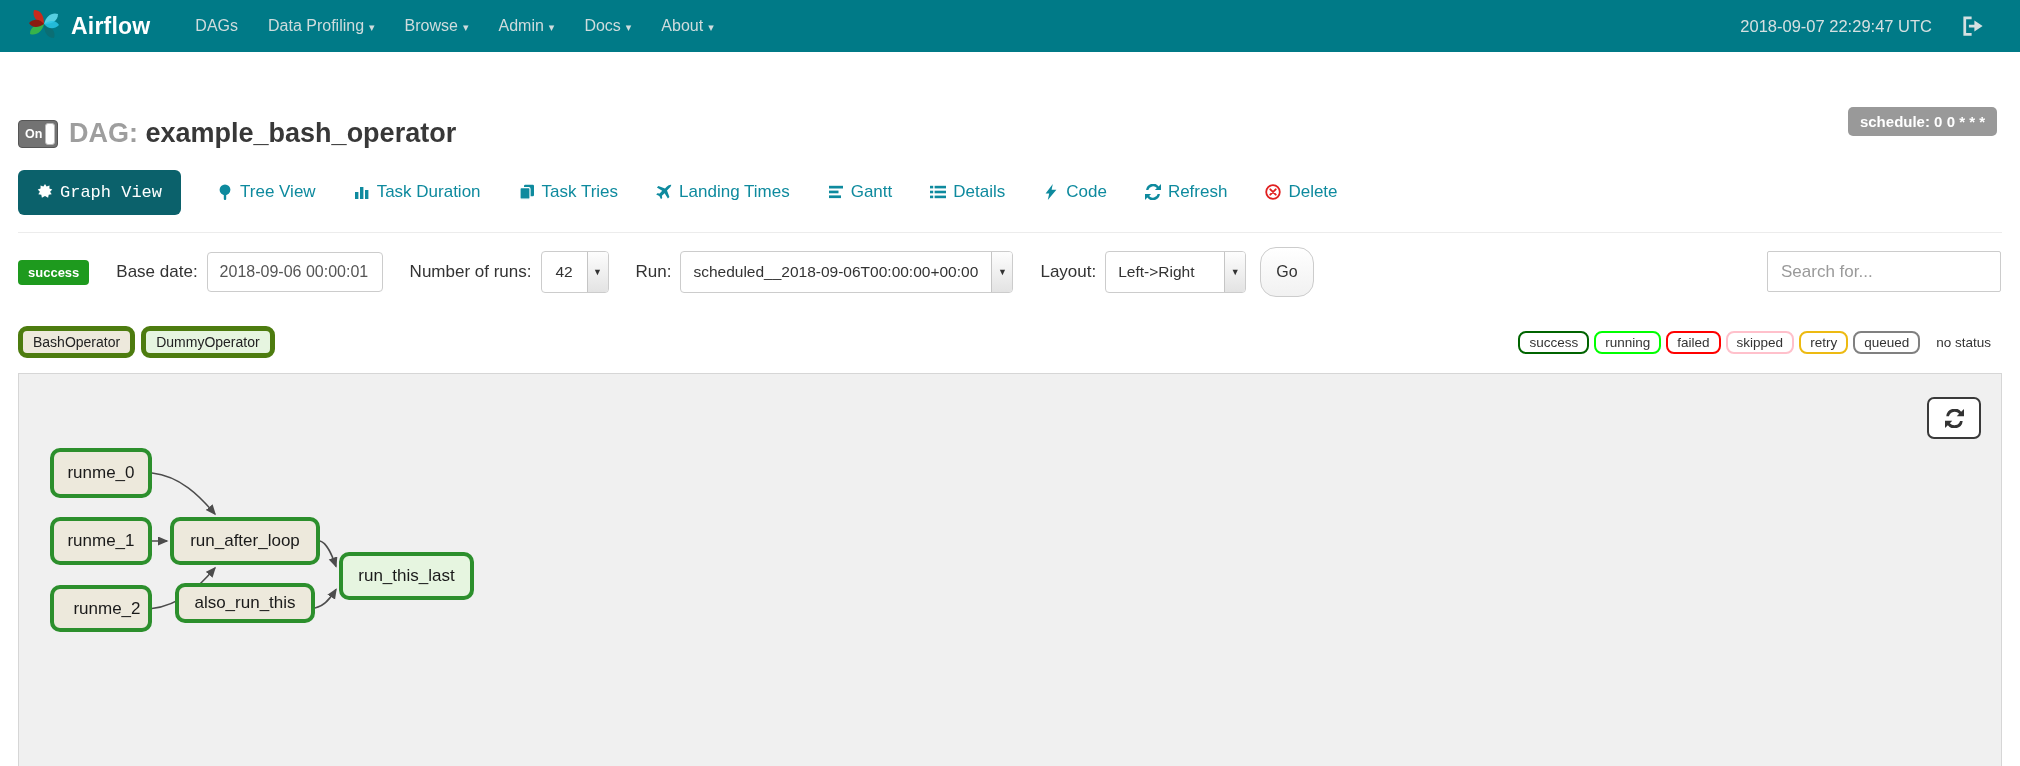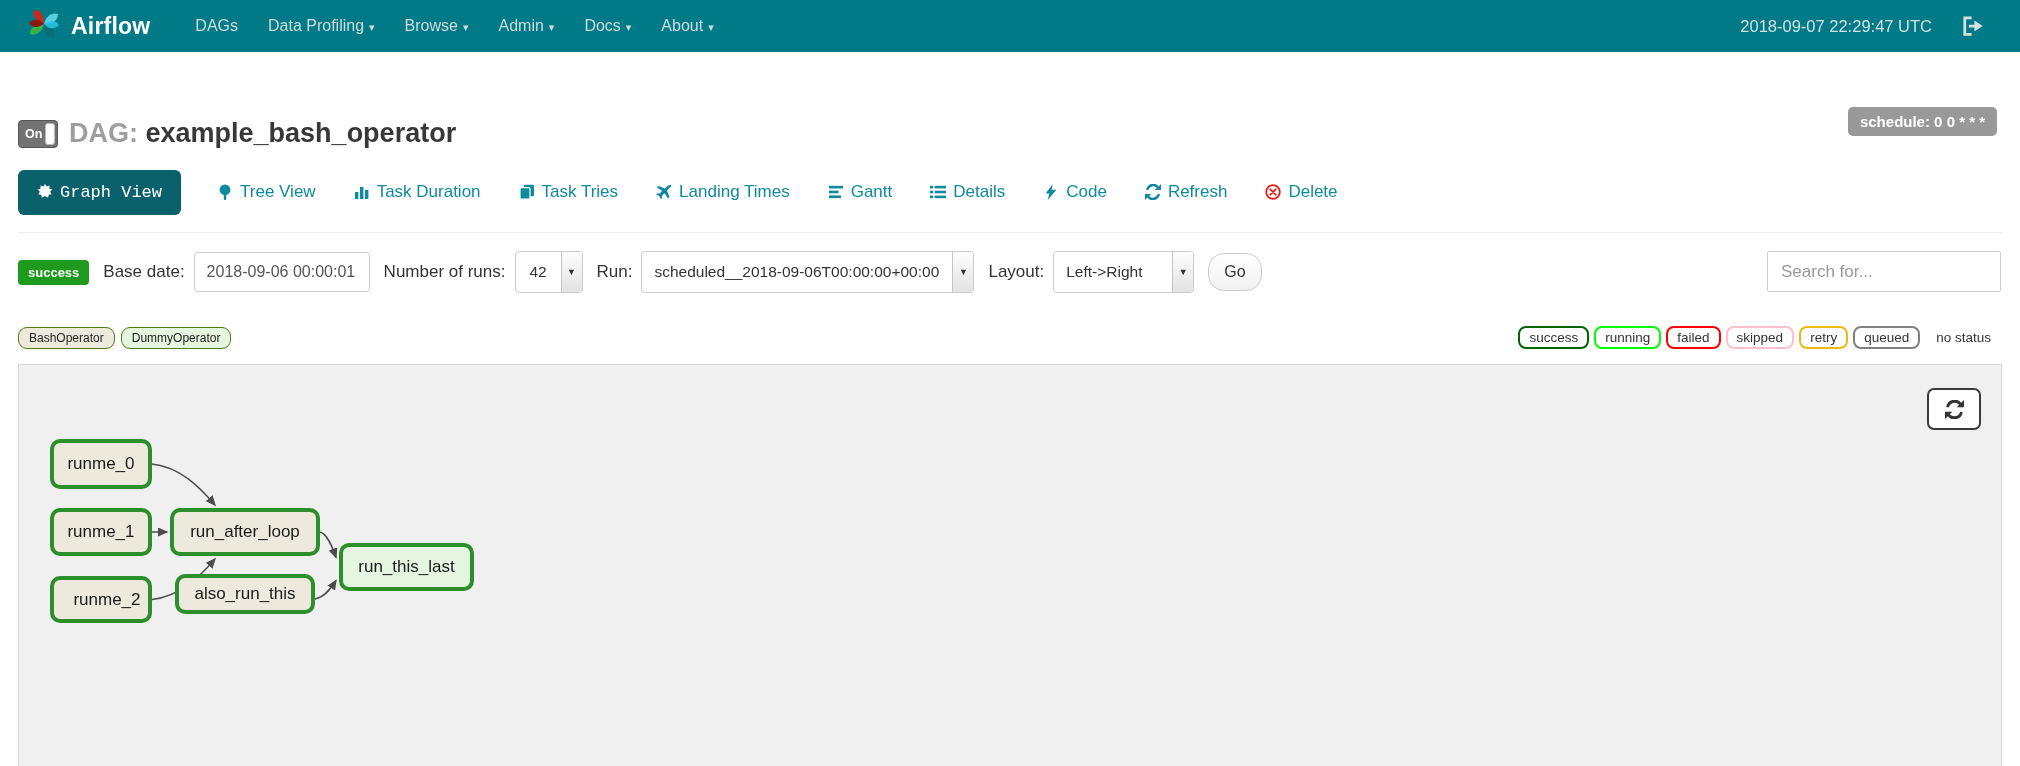--- a/index.html
+++ b/index.html
@@ -41,44 +41,44 @@
   .tab.active { background: #0b616b; color: #fff; padding: 13px 19px; font-family: Liberation Mono, monospace; }
   .tab .ticon { width: 16px; height: 16px; display: inline-block; }
   .tab .ticon svg { width: 100%; height: 100%; fill: currentColor; display: block; }
 
   .rule { border: none; border-top: 1px solid #ececec; margin: 17px 0 0 0; }
 
   
   .filter-row { margin-top: 18px; display: flex; align-items: center; gap: 9px; position: relative; height: 42px; }
   .status-badge { background: #1e9a1e; color: #fff; font-size: 13px; font-weight: bold;
     padding: 5px 10px; border-radius: 4px; }
-  .flabel { font-size: 17px; color: #333; margin-left: 5px; white-space: nowrap; }
+  .flabel { font-size: 17px; color: #333; margin-left: 18px; white-space: nowrap; }
   .text-input { height: 40px; border: 1px solid #ccc; border-radius: 4px; font-size: 16px;
     color: #555; padding: 0 12px; font-family: "Liberation Sans", sans-serif; }
   .date-input { width: 176px; }
   .sel { height: 42px; border: 1px solid #ccc; border-radius: 4px; background: #fff;
     display: inline-flex; align-items: stretch; cursor: pointer; overflow: hidden; }
   .sel-value { display: flex; align-items: center; padding: 0 12px; font-size: 15.5px; color: #333; white-space: nowrap; }
   .sel-caret { width: 21px; border-left: 1px solid #c5c5c5; background: linear-gradient(#fdfdfd,#e3e3e3);
     display: flex; align-items: center; justify-content: center; font-size: 9px; color: #333; }
   .sel-runs .sel-value { width: 45px; justify-content: center; }
   .sel-run .sel-value { width: 310px; }
   .sel-layout .sel-value { width: 118px; }
-  .go-btn { height: 38px; margin-left: 5px; padding: 0 15px; font-size: 16px; color: #333;
+  .go-btn { height: 50px; margin-left: 5px; padding: 0 15px; font-size: 16px; color: #333;
     background: linear-gradient(#fff,#f1f1f1); border: 1px solid #ccc; border-radius: 16px; cursor: pointer;
     font-family: "Liberation Sans", sans-serif; }
   .search-input { position: absolute; right: 1px; top: 0; width: 234px; height: 41px;
     border: 1px solid #ccc; border-radius: 2px; font-size: 17px; padding: 0 13px;
     font-family: "Liberation Sans", sans-serif; color: #444; }
   .search-input::placeholder { color: #9a9a9a; }
 
   
   .legend-row { margin-top: 33px; display: flex; justify-content: space-between; align-items: center; }
   .op-legend { display: flex; gap: 6px; }
-  .op-pill { border: 1px solid #4d7c0f; border-radius: 9px; padding: 3px 10px; font-size: 12px; color: #222; }
+  .op-pill { border: 5px solid #4d7c0f; border-radius: 9px; padding: 3px 10px; font-size: 14px; color: #222; }
   .status-legend { display: flex; gap: 5px; align-items: center; }
   .status-pill { background: #fff; border: 2px solid; border-radius: 8px; padding: 2px 9px;
     font-size: 13.5px; color: #333; }
 
   
   .graph-wrap { margin-top: 15px; height: 500px; border: 1px solid #d6d6d6; background: #f0f0f0; position: relative; }
   .graph-refresh { position: absolute; top: 23px; right: 20px; width: 54px; height: 42px;
     background: #fff; border: 2px solid #3a3a3a; border-radius: 7px; display: flex;
     align-items: center; justify-content: center; cursor: pointer; color: #333; }
   .graph-refresh svg { width: 19px; height: 19px; fill: currentColor; }

